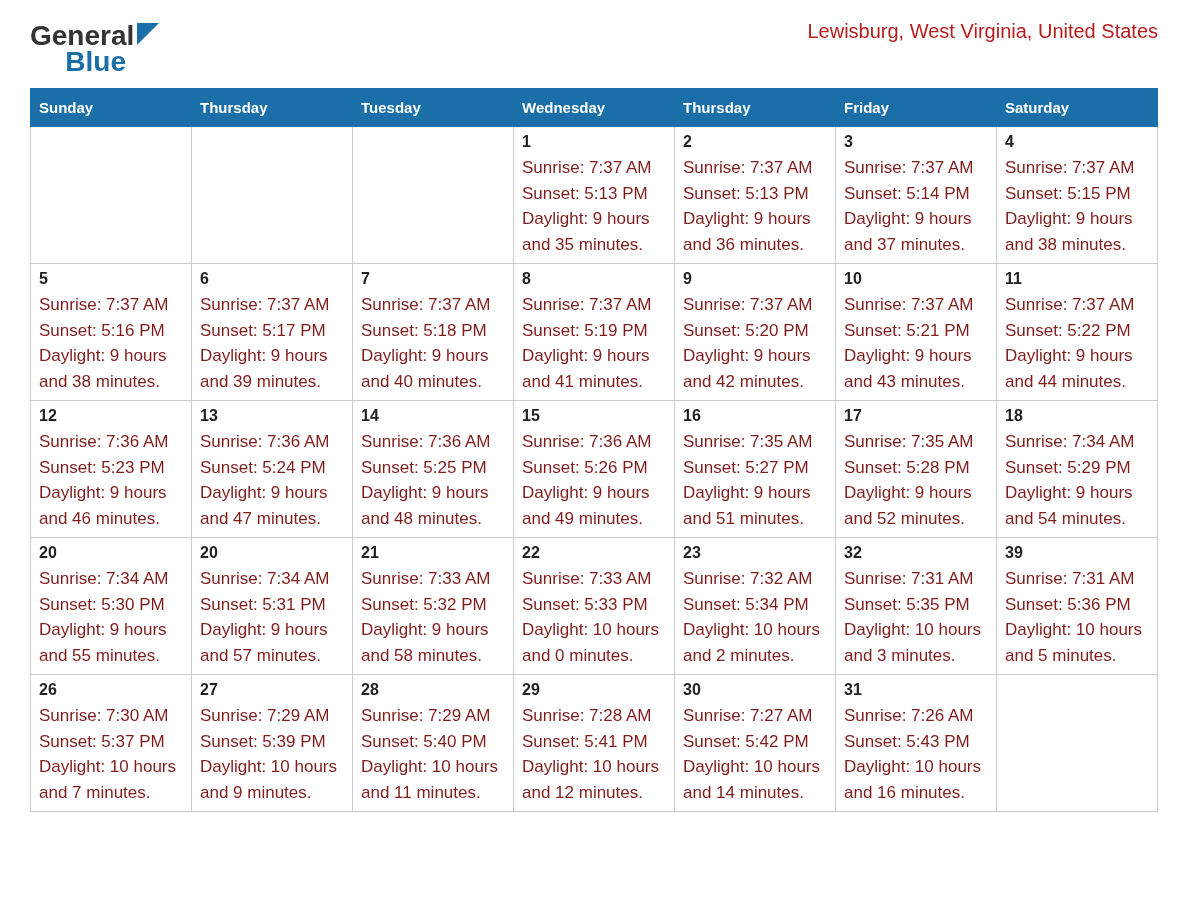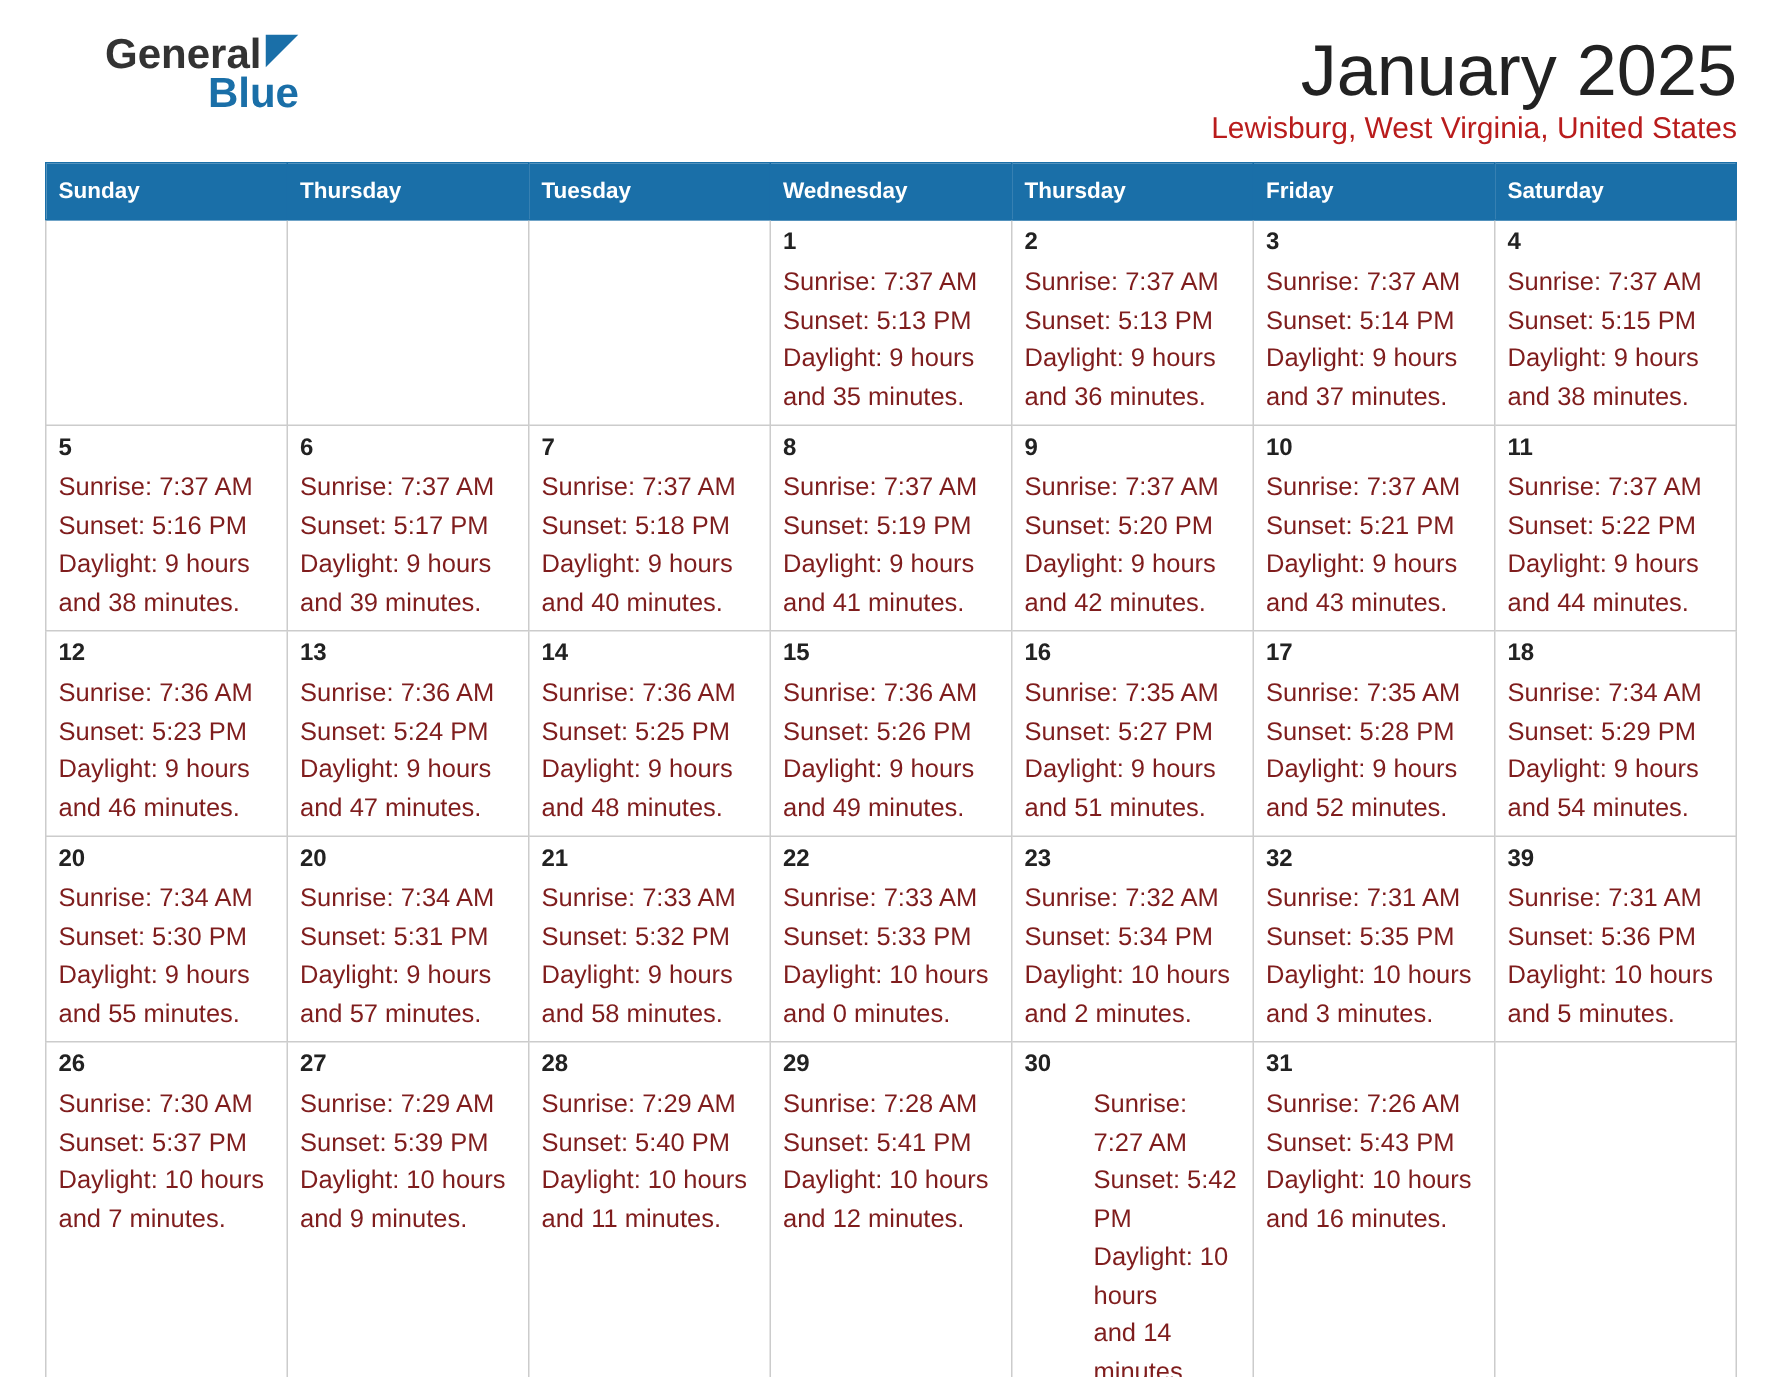--- a/index.html
+++ b/index.html
@@ -23,22 +23,21 @@
     }
     .logo-blue {
       font-size: 28px;
       font-weight: bold;
       color: #1a6fa8;
       margin-left: 2px;
     }
     .logo-wrapper {
       display: flex;
       flex-direction: column;
-      align-items: flex-end;
-      margin-left: 40px;
+      align-items: center;
     }
     .logo-top-row {
       display: flex;
       align-items: center;
     }
     .title-section {
       text-align: right;
     }
     .title-section h1 {
       font-size: 48px;
@@ -104,21 +103,20 @@
       <span class="logo-text-general">General</span>
       <div class="logo-icon-wrapper">
         <svg width="22" height="22" viewBox="0 0 22 22" style="display:inline-block;vertical-align:middle;margin-left:2px;margin-bottom:4px;">
           <polygon points="0,0 22,0 0,22" fill="#1a6fa8"></polygon>
         </svg>
       </div>
     </div>
     <span class="logo-blue" style="margin-top:-6px;margin-left:2px;">Blue</span>
   </div>
   <div class="title-section">
-    <h1>January 2025</h1>
     <h2>Lewisburg, West Virginia, United States</h2>
   </div>
 </div>
 
 <table class="calendar">
   <thead>
     <tr>
       <th>Sunday</th>
       <th>Thursday</th>
       <th>Tuesday</th>
@@ -339,21 +337,21 @@
         </td>
         <td>
           <span class="day-number">29</span>
           <div class="day-info" style="white-space: pre-line;">Sunrise: 7:28 AM
 Sunset: 5:41 PM
 Daylight: 10 hours
 and 12 minutes.</div>
         </td>
         <td>
           <span class="day-number">30</span>
-          <div class="day-info" style="white-space: pre-line; margin-left: 46px;">Sunrise: 7:27 AM
+          <div class="day-info" style="white-space: pre-line;">Sunrise: 7:27 AM
 Sunset: 5:42 PM
 Daylight: 10 hours
 and 14 minutes.</div>
         </td>
         <td>
           <span class="day-number">31</span>
           <div class="day-info" style="white-space: pre-line;">Sunrise: 7:26 AM
 Sunset: 5:43 PM
 Daylight: 10 hours
 and 16 minutes.</div>

